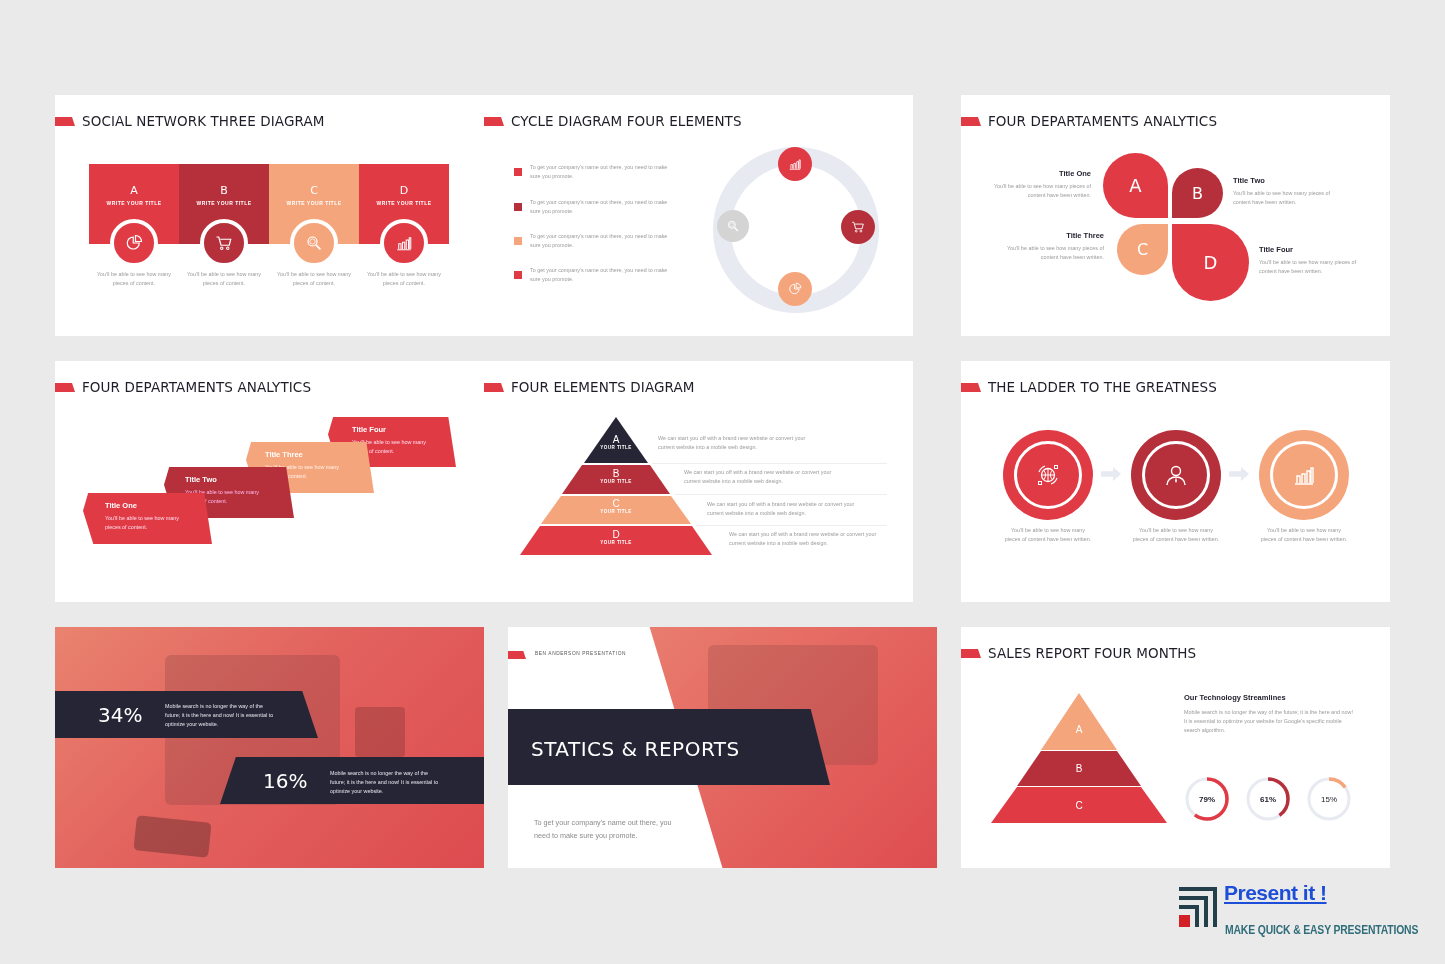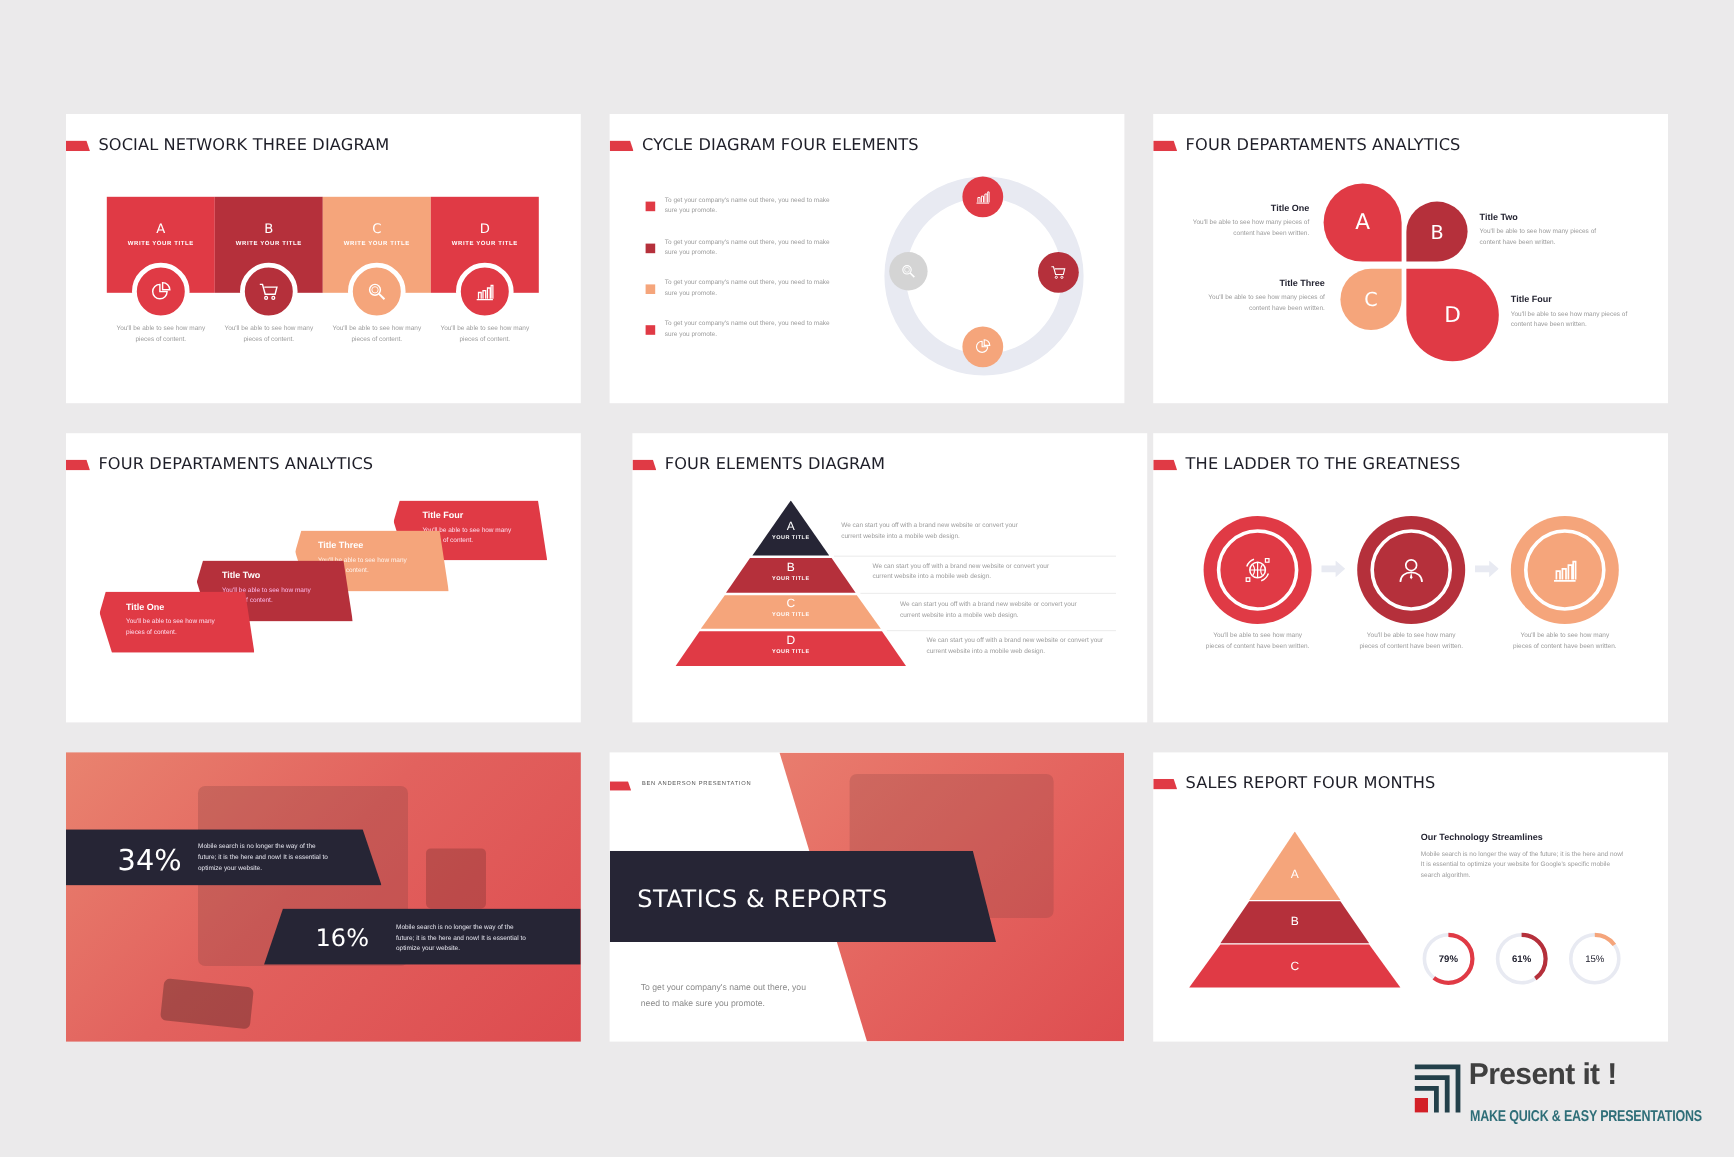--- a/index.html
+++ b/index.html
@@ -1,38 +1,38 @@
 <!DOCTYPE html>
 <html><head>
 <meta charset="utf-8">
 <style>
   * { box-sizing: border-box; margin: 0; padding: 0; }
   html, body { width: 1445px; height: 964px; background: #ebeaeb; overflow: hidden; }
   body { position: relative; font-family: "Liberation Sans", sans-serif; color: #232331; }
   .slide { position: absolute; width: 429px; height: 241px; background: #ffffff; overflow: hidden; }
-  .s1 { left: 55px; top: 95px; } .s2 { left: 508px; top: 95px; } .s3 { left: 961px; top: 95px; }
-  .s4 { left: 55px; top: 361px; } .s5 { left: 527px; top: 361px; padding-left: 32px; } .s6 { left: 961px; top: 361px; }
+  .s1 { left: 55px; top: 95px; } .s2 { left: 484px; top: 95px; } .s3 { left: 961px; top: 95px; }
+  .s4 { left: 55px; top: 361px; } .s5 { left: 484px; top: 361px; padding-left: 32px; } .s6 { left: 961px; top: 361px; }
   .s7 { left: 55px; top: 627px; } .s8 { left: 508px; top: 627px; } .s9 { left: 961px; top: 627px; }
   .title-bar { position: absolute; left: 0; top: 22px; width: 20px; height: 9px; background: #e03a45; clip-path: polygon(0 0, 85% 0, 100% 100%, 0 100%); }
   .slide-title { position: absolute; left: 27px; top: 18px; font-size: 13.5px; font-weight: 700; letter-spacing: 0.1px; color: #1e1e28; white-space: nowrap; font-family: "DejaVu Sans", sans-serif; font-weight: normal; }
   .small { font-size: 5.4px; color: #9a9a9a; line-height: 1.7; }
   .abs { position: absolute; }
   
   .col { position: absolute; top: 69px; width: 90px; height: 80px; color: #fff; text-align: center; }
   .col .letter { margin-top: 20px; font-size: 11px; font-family: "DejaVu Sans", sans-serif; }
   .col .sub { font-size: 5px; letter-spacing: 0.5px; font-weight: bold; margin-top: 3px; }
   .circ { position: absolute; width: 48px; height: 48px; border-radius: 50%; border: 4px solid #fff; display: flex; align-items: center; justify-content: center; }
   .circ svg { width: 18px; height: 18px; }
   .s1 .desc { position: absolute; top: 175px; width: 90px; text-align: center; }
   
   .bullet-sq { position: absolute; left: 30px; width: 8px; height: 8px; }
   .bullet-tx { position: absolute; left: 46px; width: 140px; }
   
   .logo { position: absolute; left: 1177px; top: 885px; }
-  .logo-word { position: absolute; left: 47px; top: -4px; font-size: 25px; font-weight: bold; color: #404040; white-space: nowrap; letter-spacing: -0.5px; }
+  .logo-word { position: absolute; left: 47px; top: -4px; font-size: 21px; font-weight: bold; color: #1d4ed8; white-space: nowrap; letter-spacing: -0.5px; text-decoration: underline; }
   .logo-tag { position: absolute; left: 48px; top: 37px; font-size: 13px; font-weight: bold; color: #2f6e78; white-space: nowrap; letter-spacing: -0.2px; transform: scaleX(0.8); transform-origin: left; }
   .dark { background: #262535; }
 </style>
 </head>
 <body>
 
 <svg width="0" height="0" style="position:absolute">
   <defs>
     <symbol id="ic-pie" viewBox="0 0 24 24">
         <path d="M11 4a8 8 0 1 0 8 8h-8z" fill="none" stroke="#fff" stroke-width="1.6"></path>
@@ -242,21 +242,21 @@
   <div class="abs small" style="left:42px;top:165px;width:90px;text-align:center">You'll be able to see how many pieces of content have been written.</div>
   <div class="abs small" style="left:170px;top:165px;width:90px;text-align:center">You'll be able to see how many pieces of content have been written.</div>
   <div class="abs small" style="left:298px;top:165px;width:90px;text-align:center">You'll be able to see how many pieces of content have been written.</div>
 </div>
 
 <div class="slide s7" style="background:linear-gradient(135deg,#e9836f 0%,#e2625e 45%,#dd4b4f 100%)">
   <div class="abs" style="left:110px;top:28px;width:175px;height:150px;background:rgba(120,60,60,0.25);border-radius:6px"></div>
   <div class="abs" style="left:300px;top:80px;width:50px;height:50px;background:rgba(80,30,30,0.25);border-radius:4px"></div>
   <div class="abs" style="left:80px;top:192px;width:75px;height:35px;background:rgba(60,30,30,0.35);border-radius:5px;transform:rotate(6deg)"></div>
   <div class="abs dark" style="left:0;top:64px;width:263px;height:47px;clip-path:polygon(0 0,94% 0,100% 100%,0 100%)"></div>
-  <div class="abs" style="left:43px;top:76px;font-size:24px;color:#fff;font-family:'DejaVu Sans',sans-serif">34%</div>
+  <div class="abs" style="left:43px;top:76px;font-size:20px;color:#fff;font-family:'DejaVu Sans',sans-serif">34%</div>
   <div class="abs" style="left:110px;top:75px;width:110px;font-size:5.4px;line-height:1.7;color:#e6e6ef">Mobile search is no longer the way of the future; it is the here and now! It is essential to optimize your website.</div>
   <div class="abs dark" style="left:165px;top:130px;width:264px;height:47px;clip-path:polygon(6% 0,100% 0,100% 100%,0 100%)"></div>
   <div class="abs" style="left:208px;top:142px;font-size:20px;color:#fff;font-family:'DejaVu Sans',sans-serif">16%</div>
   <div class="abs" style="left:275px;top:142px;width:110px;font-size:5.4px;line-height:1.7;color:#e6e6ef">Mobile search is no longer the way of the future; it is the here and now! It is essential to optimize your website.</div>
 </div>
 
 <div class="slide s8">
   <div class="abs" style="left:0;top:0;width:429px;height:241px;background:linear-gradient(135deg,#eb8a76 0%,#e4645f 60%,#de4d50 100%);clip-path:polygon(33% 0,100% 0,100% 100%,50% 100%)"></div>
   <div class="abs" style="left:200px;top:18px;width:170px;height:120px;background:rgba(120,60,60,0.22);border-radius:6px"></div>
   <div class="abs" style="left:0;top:24px;width:18px;height:8px;background:#e03a45;clip-path:polygon(0 0,85% 0,100% 100%,0 100%)"></div>

